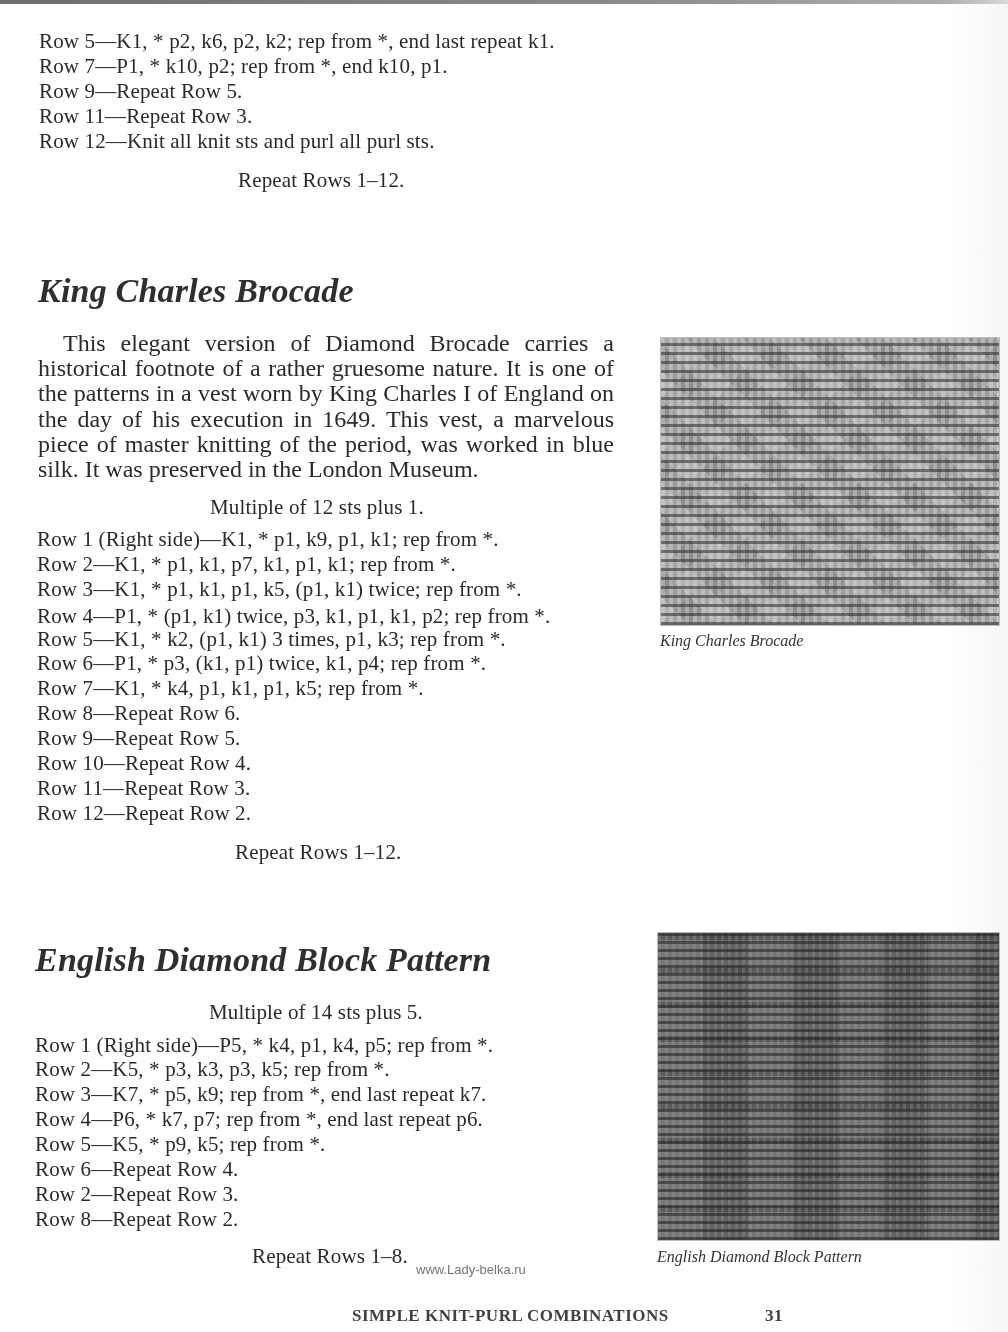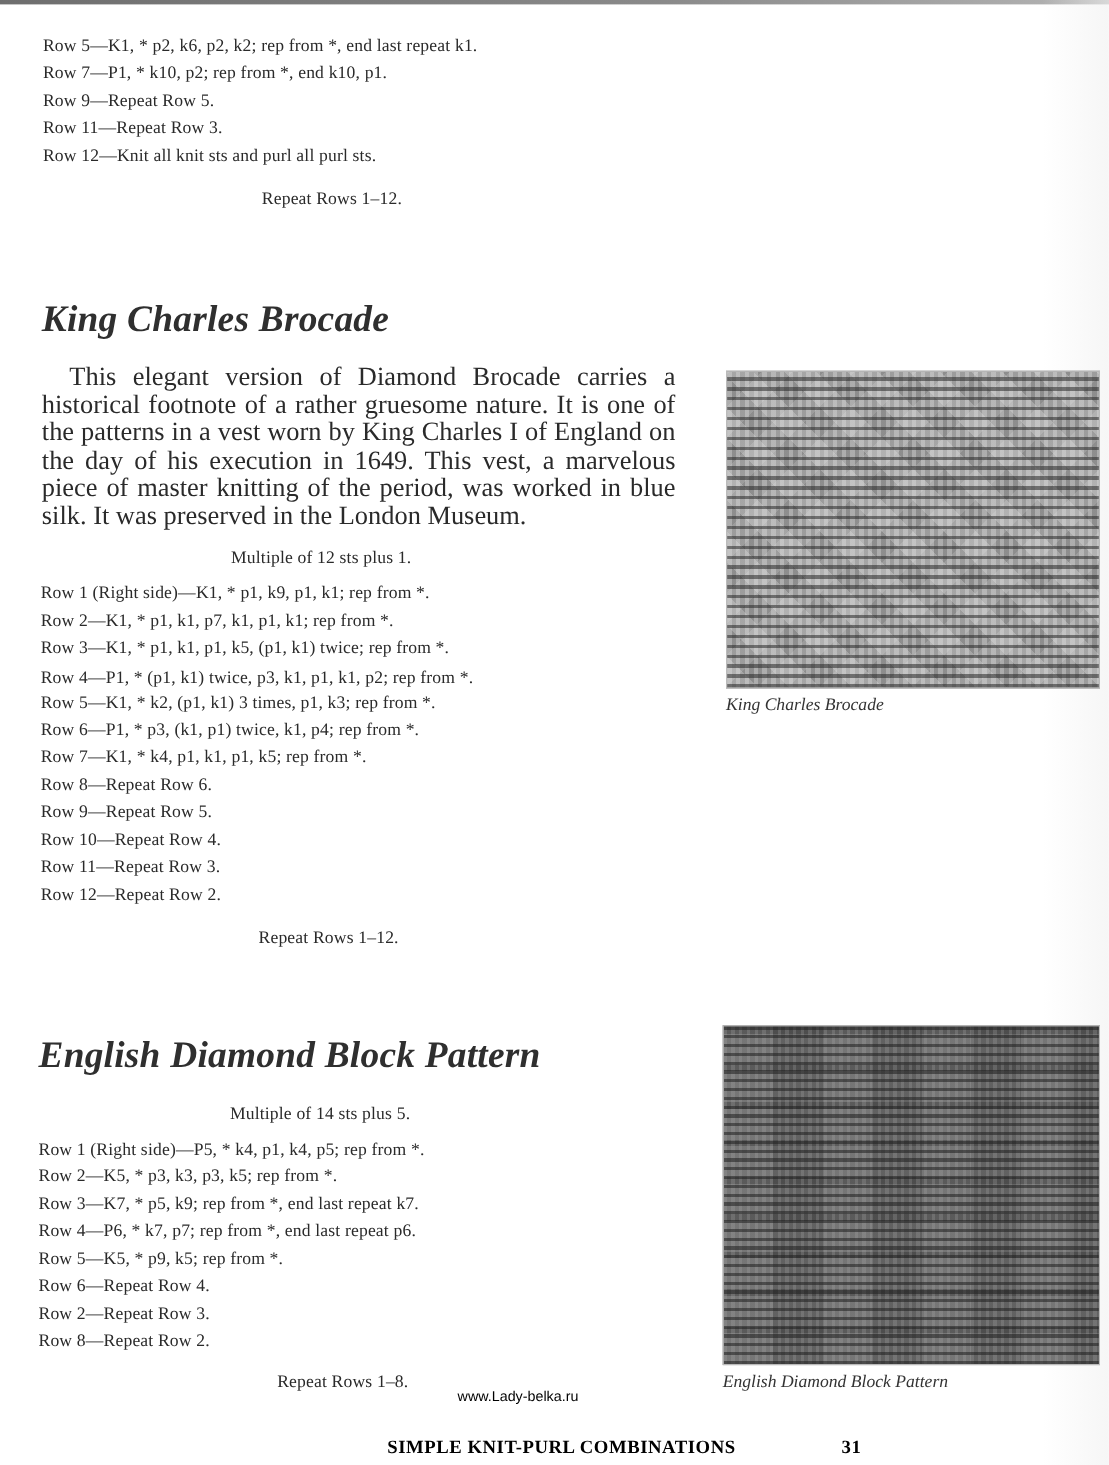--- a/index.html
+++ b/index.html
@@ -11,21 +11,21 @@
     .scan-edge {
       position: absolute; left: 0; top: 0; width: 1008px; height: 4px;
       background: linear-gradient(to right, #6e6e6e, #8a8a8a 60%, #b5b5b5);
     }
     .shade-right {
       position: absolute; right: 0; top: 0; width: 60px; height: 1332px;
       background: linear-gradient(to right, rgba(255,255,255,0), rgba(240,240,240,0.6));
     }
     .line {
       position: absolute; white-space: nowrap;
-      font-size: 16px; letter-spacing: 0.15px; line-height: 25px;
+      font-size: 21px; letter-spacing: 0.15px; line-height: 25px;
     }
     .heading {
       position: absolute; white-space: nowrap;
       font-style: italic; font-weight: bold; font-size: 34px; color: #2f2f2f;
       letter-spacing: 0.2px;
     }
     .para {
       position: absolute; left: 38px; top: 331px; width: 576px;
       font-size: 24px; line-height: 25.2px; text-align: justify;
       text-indent: 25px;
@@ -51,25 +51,25 @@
         repeating-linear-gradient(0deg, rgba(90,90,90,0.0) 0 28px, rgba(40,40,40,0.35) 28px 34px),
         repeating-linear-gradient(90deg, rgba(140,140,140,0.25) 0 45px, rgba(60,60,60,0.25) 45px 90px);
     }
     .caption {
       position: absolute; white-space: nowrap;
       font-style: italic; font-size: 16px; color: #333;
     }
     .watermark {
       position: absolute; left: 416px; top: 1262px;
       font-family: "Liberation Sans", "DejaVu Sans", sans-serif;
-      font-size: 13px; color: #000000; white-space: nowrap;
+      font-size: 13px; color: #737373; white-space: nowrap;
     }
     .footer {
       position: absolute; top: 1306px; white-space: nowrap;
-      font-size: 17px; font-weight: bold; color: #000000; letter-spacing: 0.5px;
+      font-size: 17px; font-weight: bold; color: #404040; letter-spacing: 0.5px;
     }
   </style>
 </head>
 <body>
 
 <div class="scan-edge"></div>
 <div class="shade-right"></div>
 
 <div>
   <div class="line" style="left:39px; top:29px;">Row 5—K1, * p2, k6, p2, k2; rep from *, end last repeat k1.</div>

